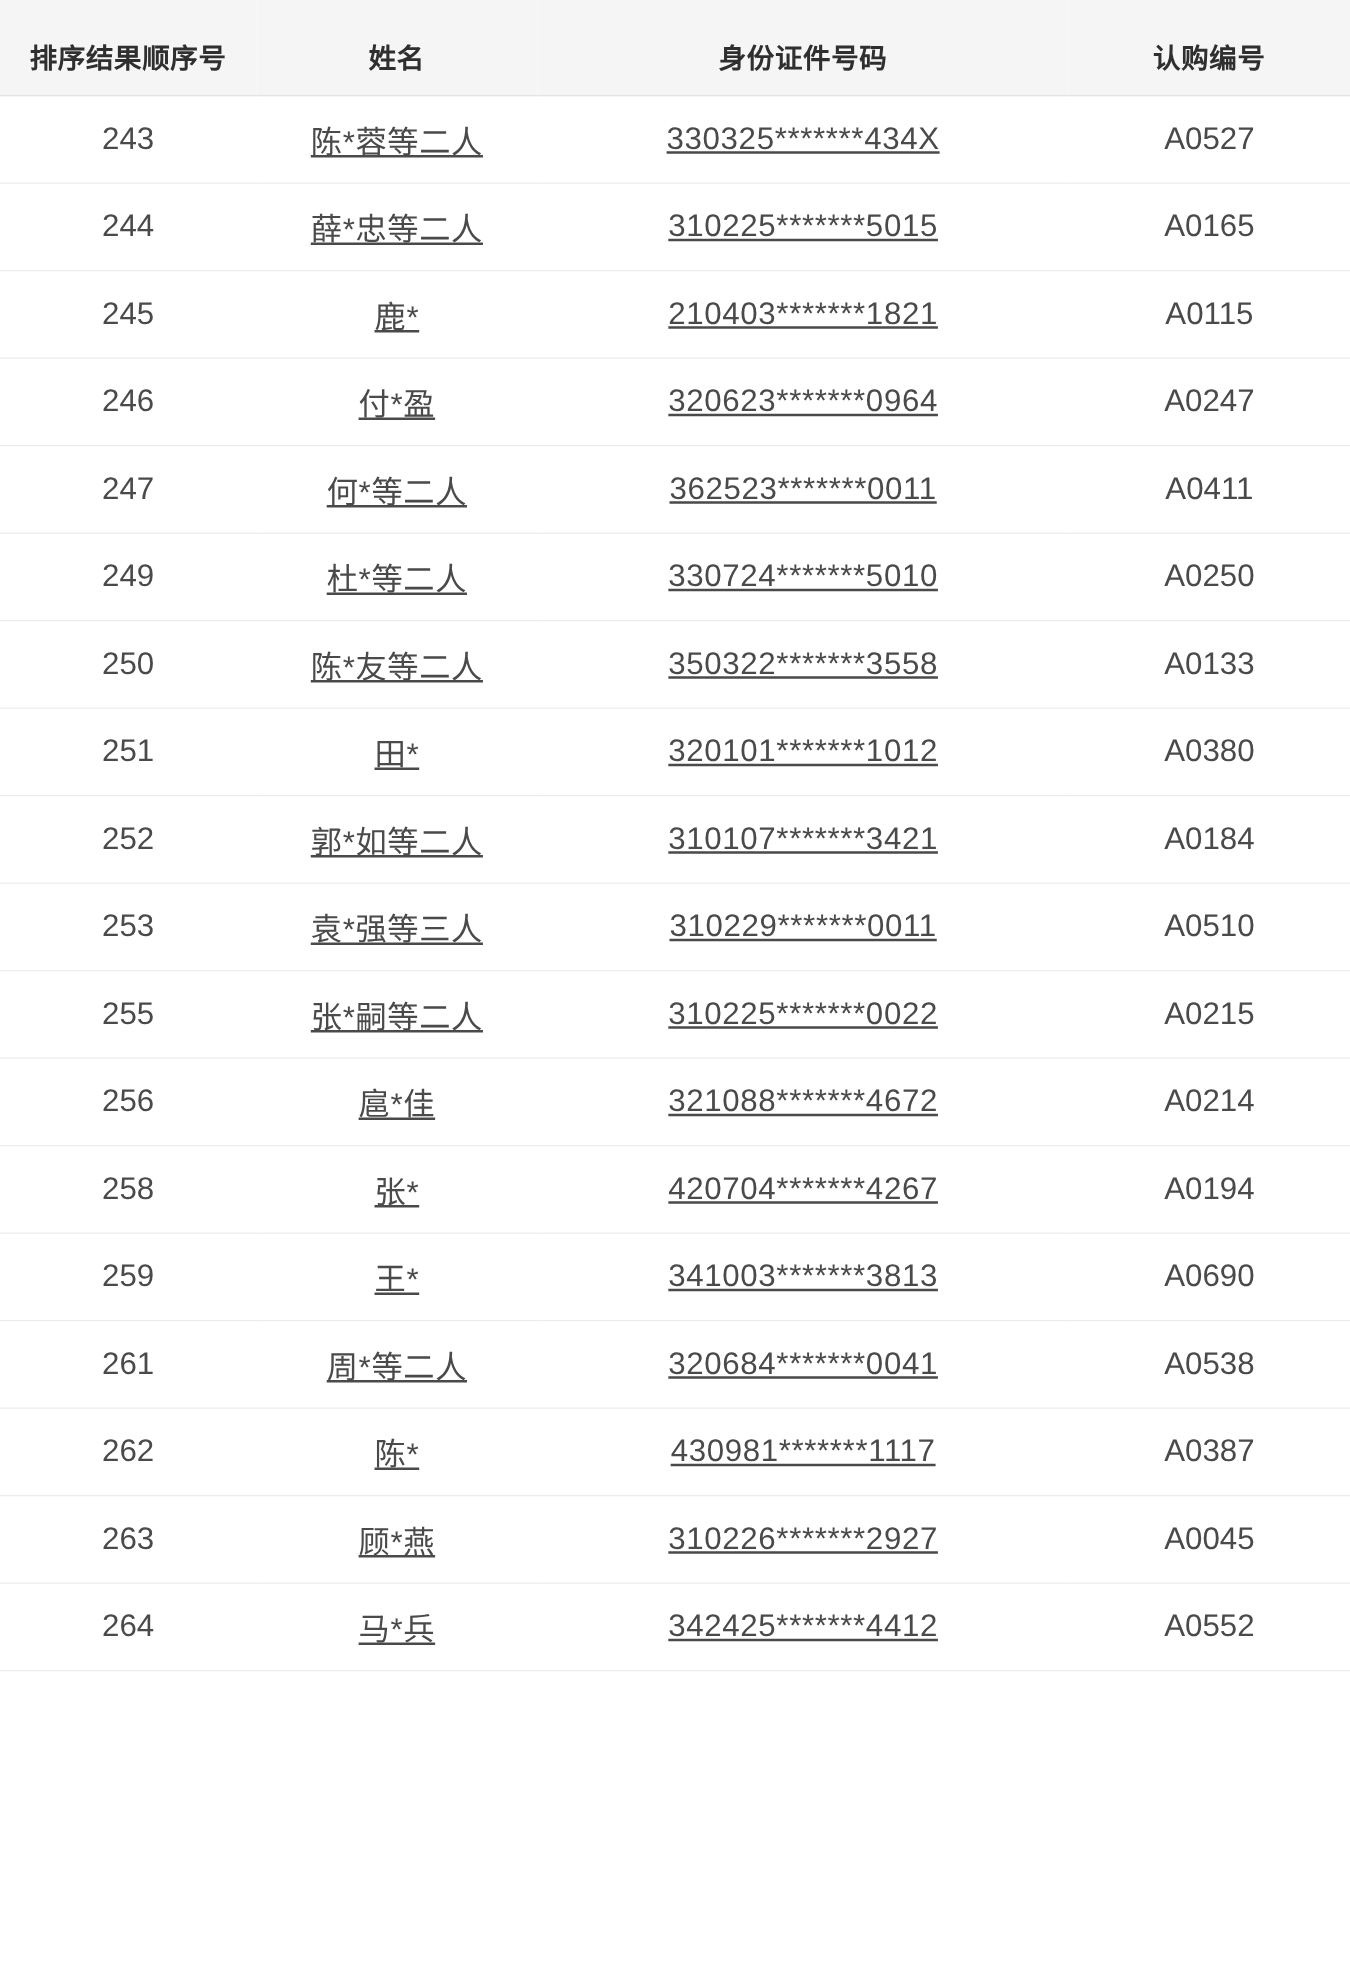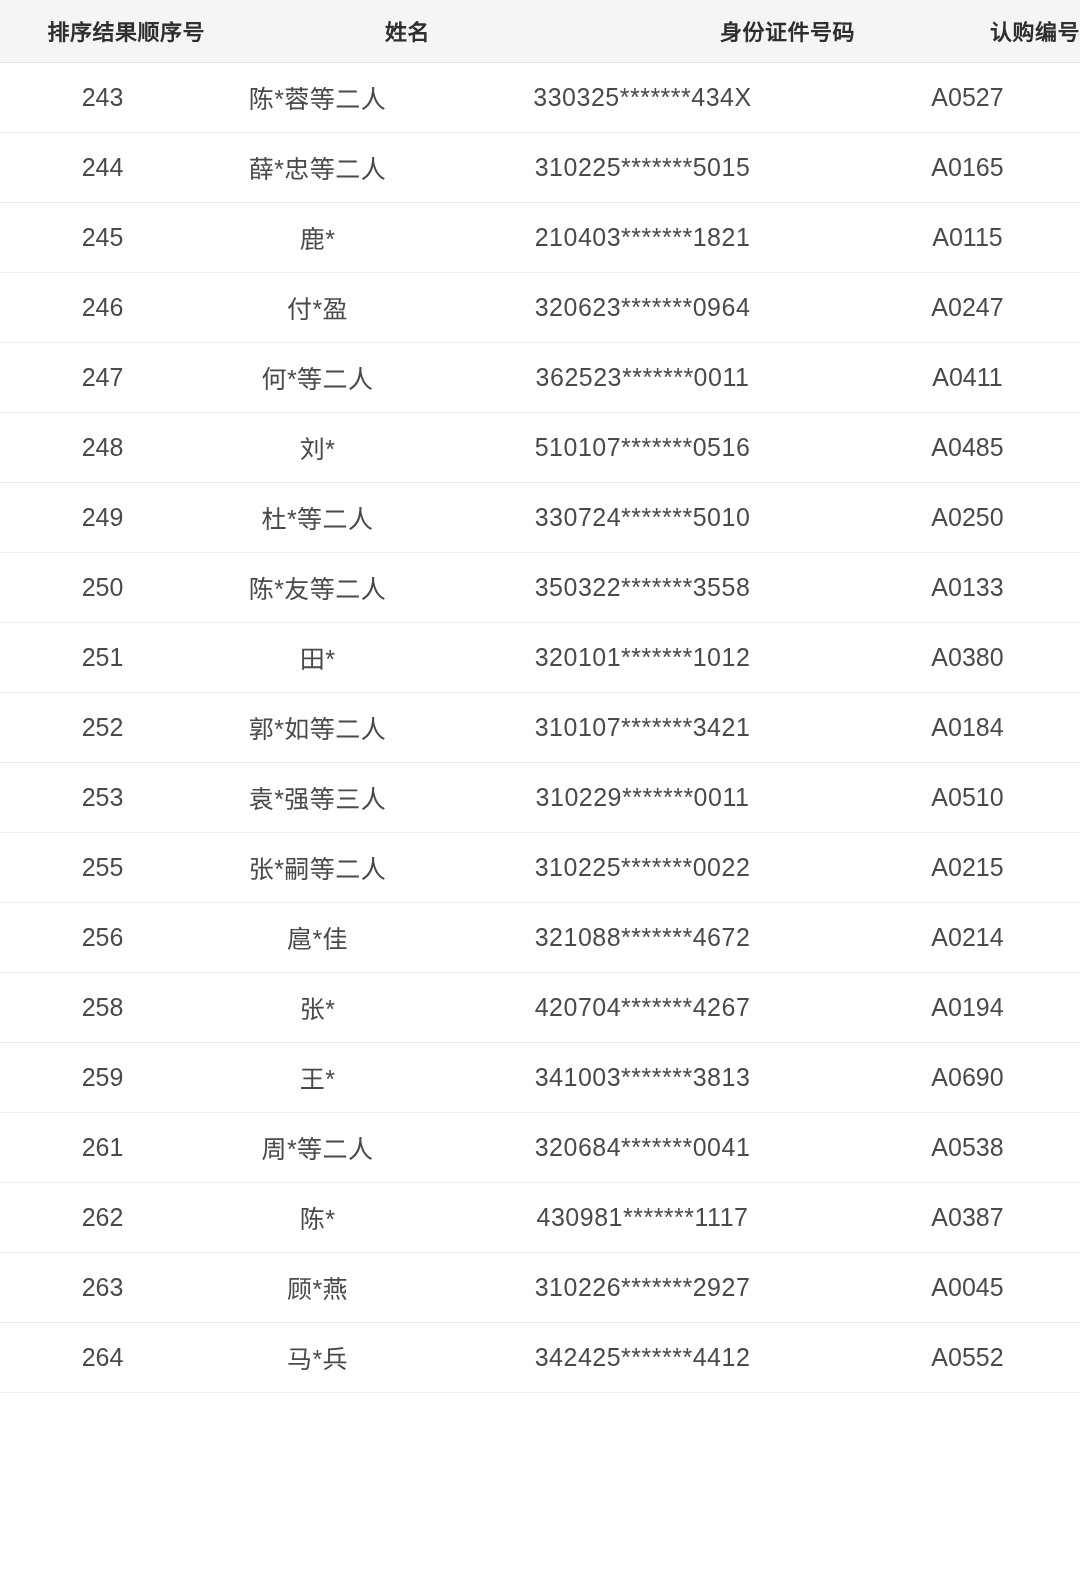--- a/index.html
+++ b/index.html
@@ -30,39 +30,40 @@
   table.result-table col.c0 { width: 205px; }
   table.result-table col.c1 { width: 225px; }
   table.result-table col.c2 { width: 425px; }
   table.result-table col.c3 { width: 225px; }
 
   thead th {
     background: #f5f5f5;
     font-size: 22px;
     font-weight: bold;
     color: #2f2f2f;
-    text-align: right;
-    padding: 14px 0 16px 0;
+    text-align: center;
+    padding: 28px 0 16px 0;
     border-bottom: 1px solid #e3e3e3;
     letter-spacing: 0.5px;
   }
   tbody td {
     font-size: 25px;
     color: #4a4a4a;
     text-align: center;
     padding: 16px 0 17px 0;
     border-bottom: 1px solid #ececec;
     font-weight: 400;
     white-space: nowrap;
   }
   tbody tr:last-child td {
     border-bottom: 1px solid #ececec;
   }
   td.col-name, td.col-id {
     letter-spacing: 0.5px;
+    text-decoration: underline;
   }
 </style>
 </head>
 <body>
 
 <div class="sheet">
 
   <table class="result-table">
     <colgroup>
       <col class="c0">
@@ -101,26 +102,20 @@
           <td class="col-seq">246</td>
           <td class="col-name">付*盈</td>
           <td class="col-id">320623*******0964</td>
           <td class="col-code">A0247</td>
         </tr>
         <tr>
           <td class="col-seq">247</td>
           <td class="col-name">何*等二人</td>
           <td class="col-id">362523*******0011</td>
           <td class="col-code">A0411</td>
-        </tr>
-        <tr>
-          <td class="col-seq">248</td>
-          <td class="col-name">刘*</td>
-          <td class="col-id">510107*******0516</td>
-          <td class="col-code">A0485</td>
         </tr>
         <tr>
           <td class="col-seq">249</td>
           <td class="col-name">杜*等二人</td>
           <td class="col-id">330724*******5010</td>
           <td class="col-code">A0250</td>
         </tr>
         <tr>
           <td class="col-seq">250</td>
           <td class="col-name">陈*友等二人</td>

